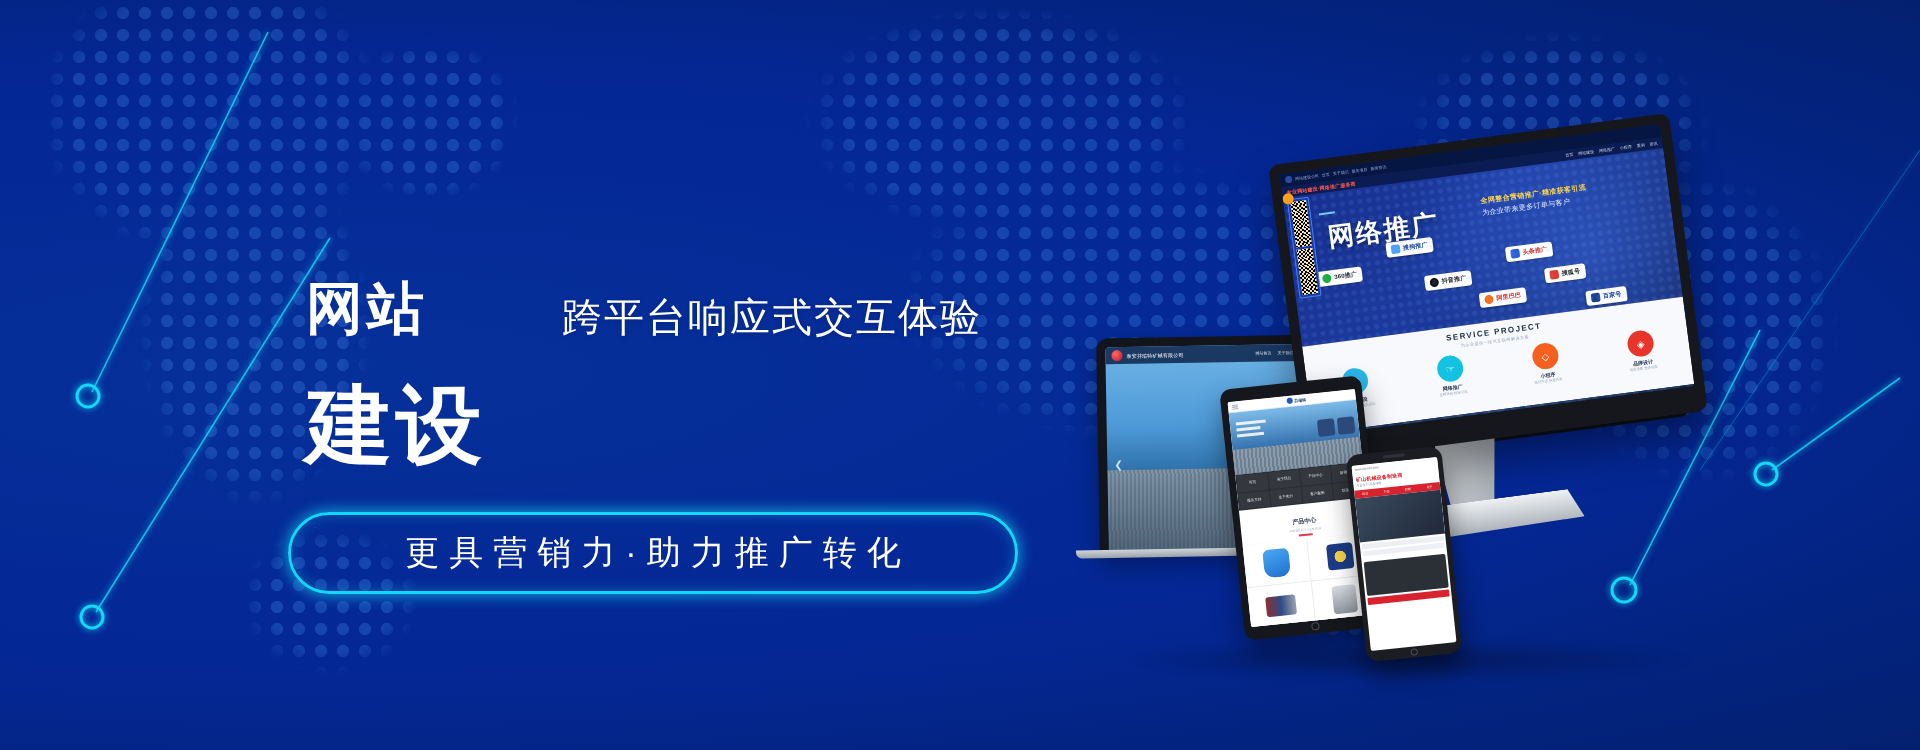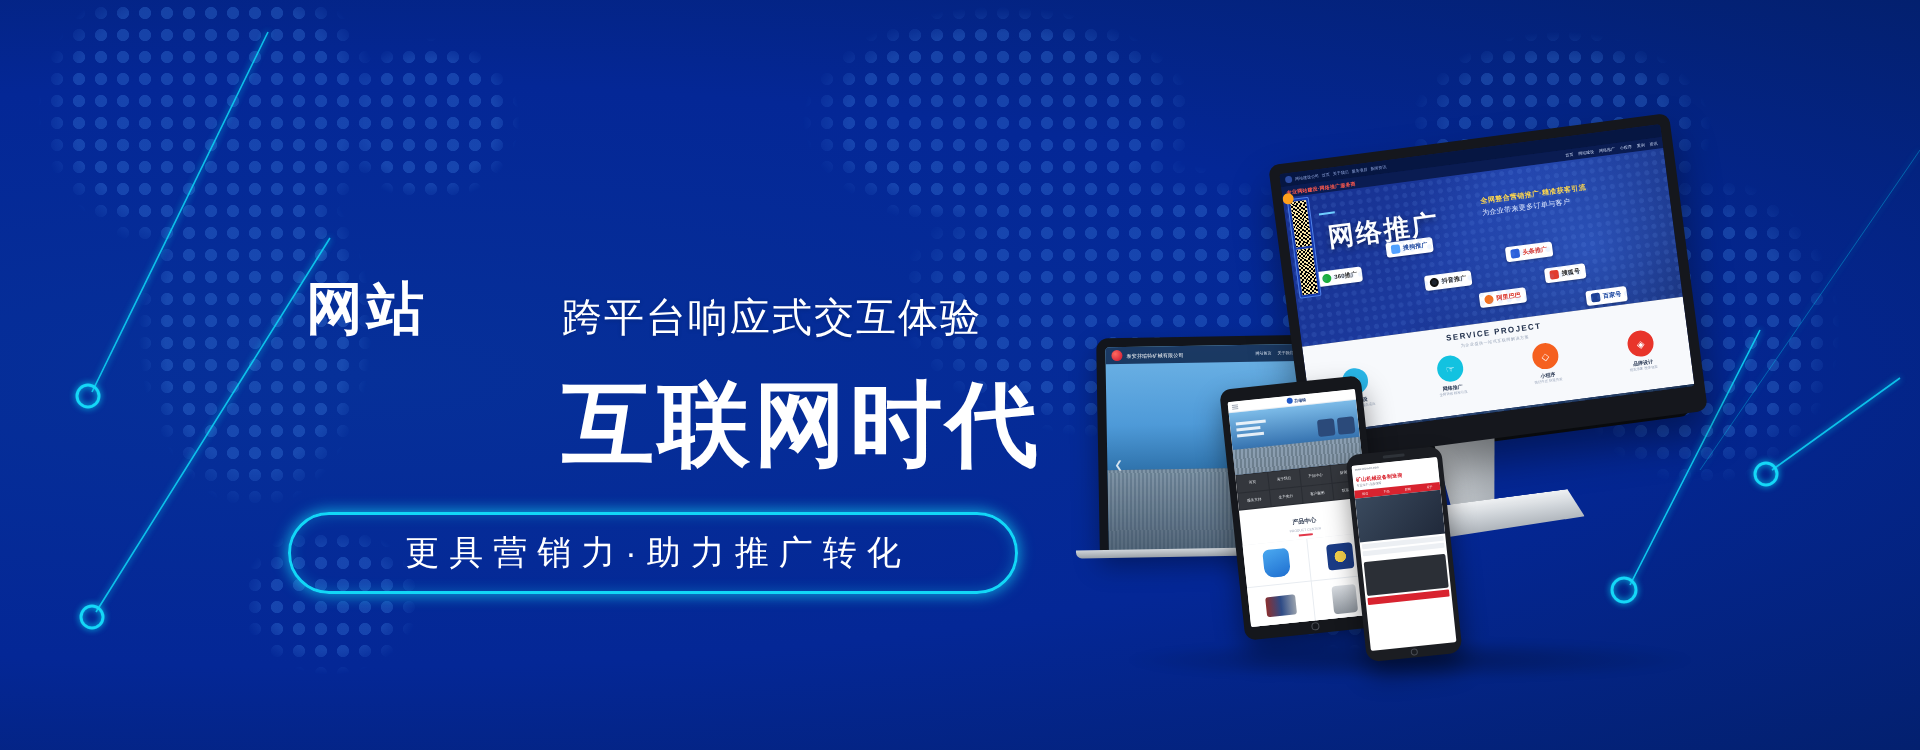--- a/index.html
+++ b/index.html
@@ -392,22 +392,22 @@
       <line x1="1920" y1="150" x2="1700" y2="470" stroke-width="1" opacity="0.35"></line>
     </g>
   </svg>
 
   <div class="copy">
 
     <div class="kicker">跨平台响应式交互体验</div>
 
     <div class="h-line1">网站</div>
 
-
-    <div class="h-accent">互联网时代</div>
+    <div class="h-line2">建设</div>
+
 
     <div class="pill">
       <span class="pill-text">更具营销力·助力推广转化</span>
     </div>
   </div>
 
   <div class="shadow-floor"></div>
 
   <div class="devices">
 

